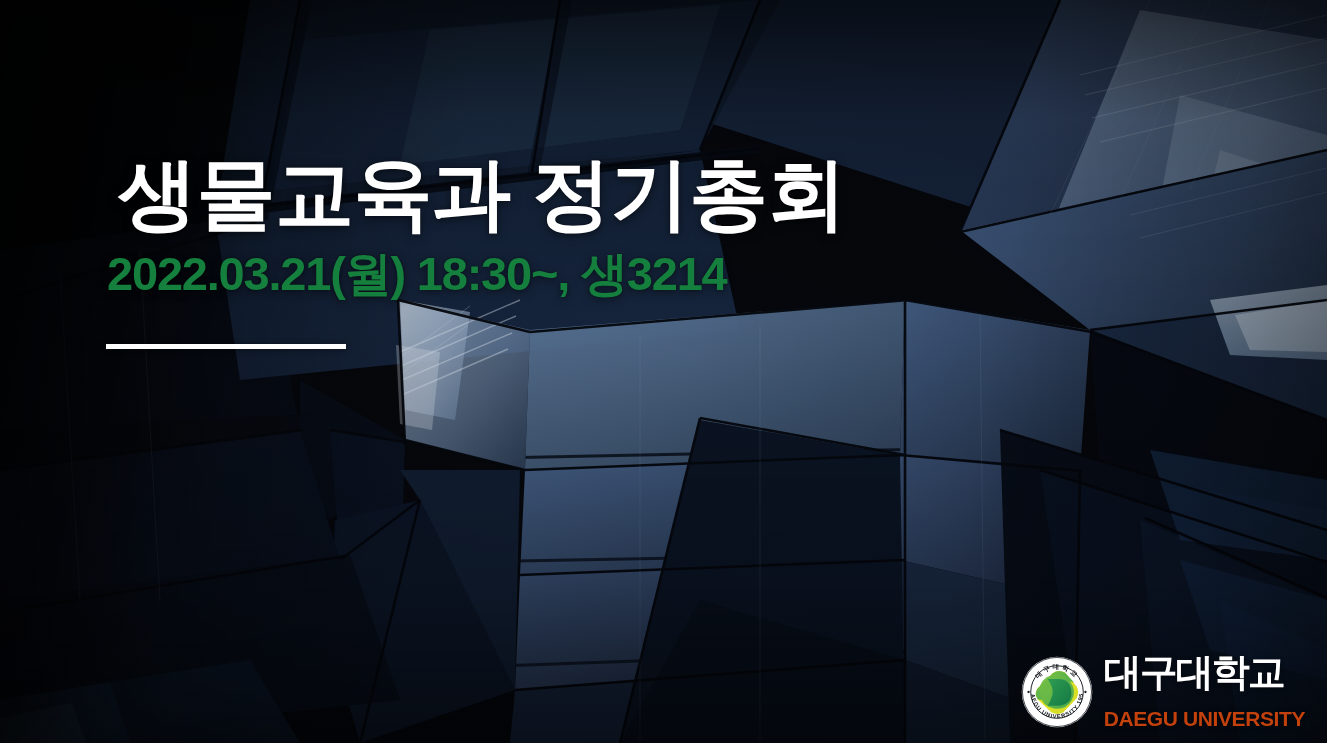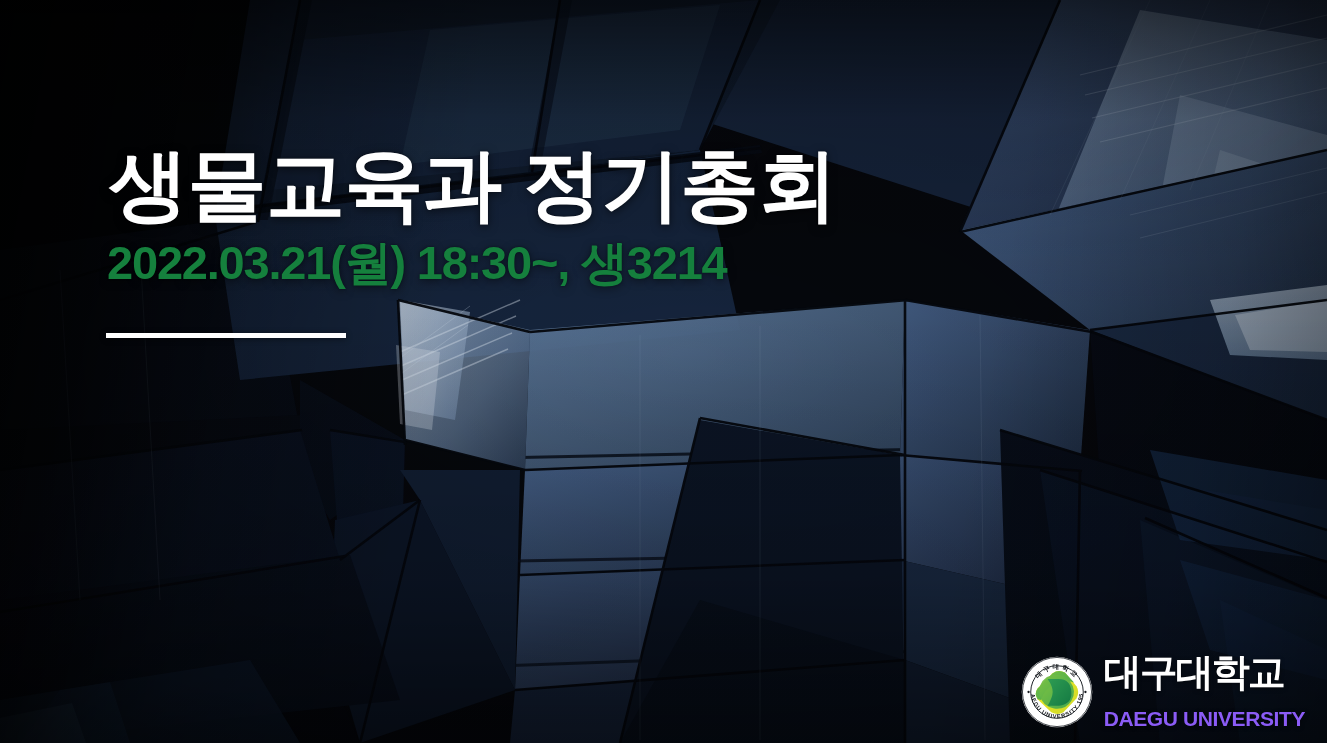--- a/index.html
+++ b/index.html
@@ -75,21 +75,21 @@
   }
 
   
   .content {
     position: absolute;
     left: 106px;
     top: 140px;
     z-index: 5;
   }
   .title {
-    margin: 3px;
+    margin: 12px;
     font-size: 79px;
     line-height: 1.06;
     font-weight: 700;
     color: #ffffff;
     letter-spacing: -0.5px;
     white-space: nowrap;
     text-shadow: 0 2px 10px rgba(0,0,0,0.55), 0 0 2px rgba(0,0,0,0.4);
   }
   .subtitle {
     margin: 10px 0 0 1px;
@@ -138,21 +138,21 @@
     color: #ffffff;
     letter-spacing: -2px;
     white-space: nowrap;
     text-shadow: 0 1px 4px rgba(0,0,0,0.5);
   }
   .logo-en {
     margin-top: 17px;
     font-size: 21px;
     line-height: 1.0;
     font-weight: 700;
-    color: #8b5cf6;
+    color: #c2410c;
     letter-spacing: -0.4px;
     white-space: nowrap;
     text-shadow: 0 1px 4px rgba(0,0,0,0.5);
   }
 </style>
 </head>
 <body>
 
 <div class="slide">
 

